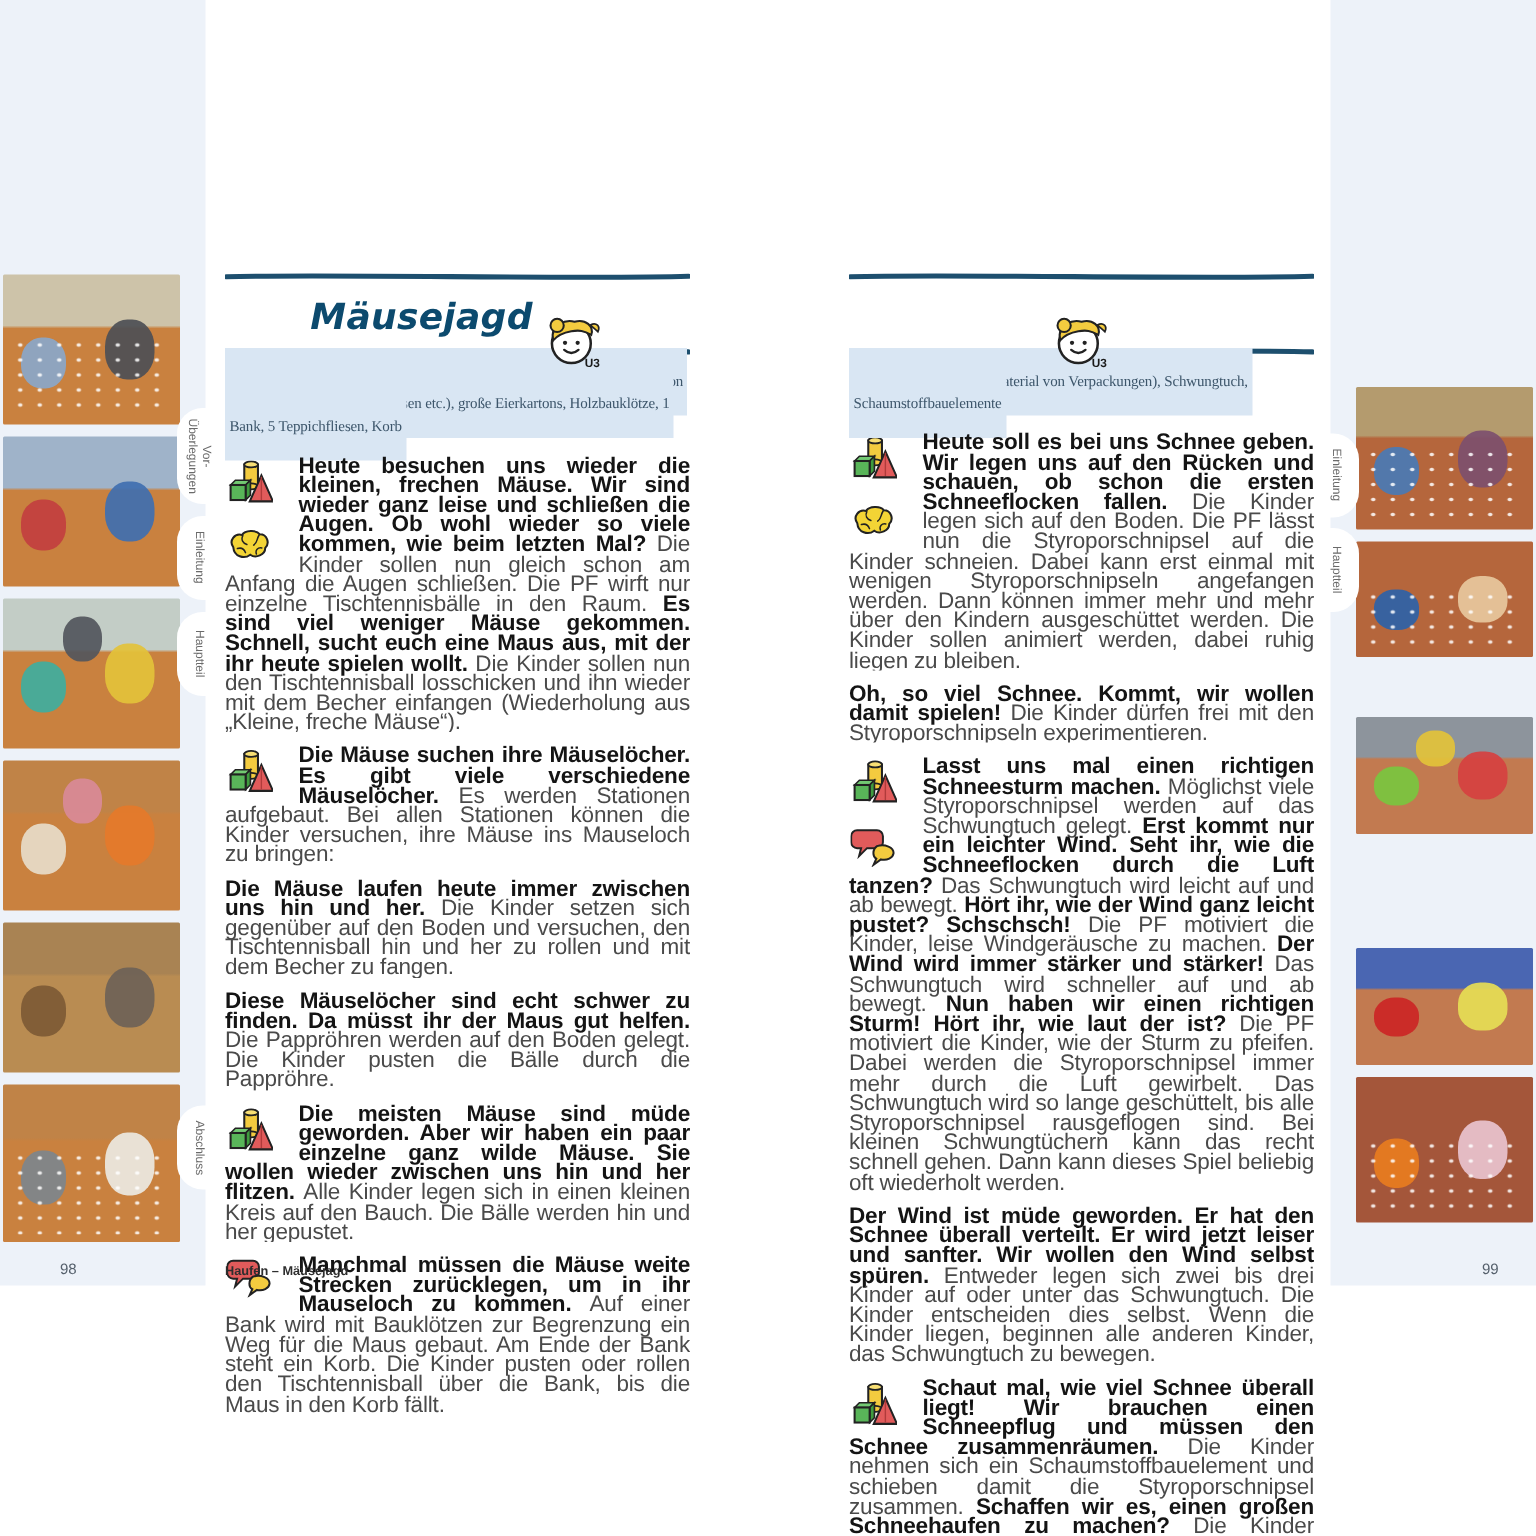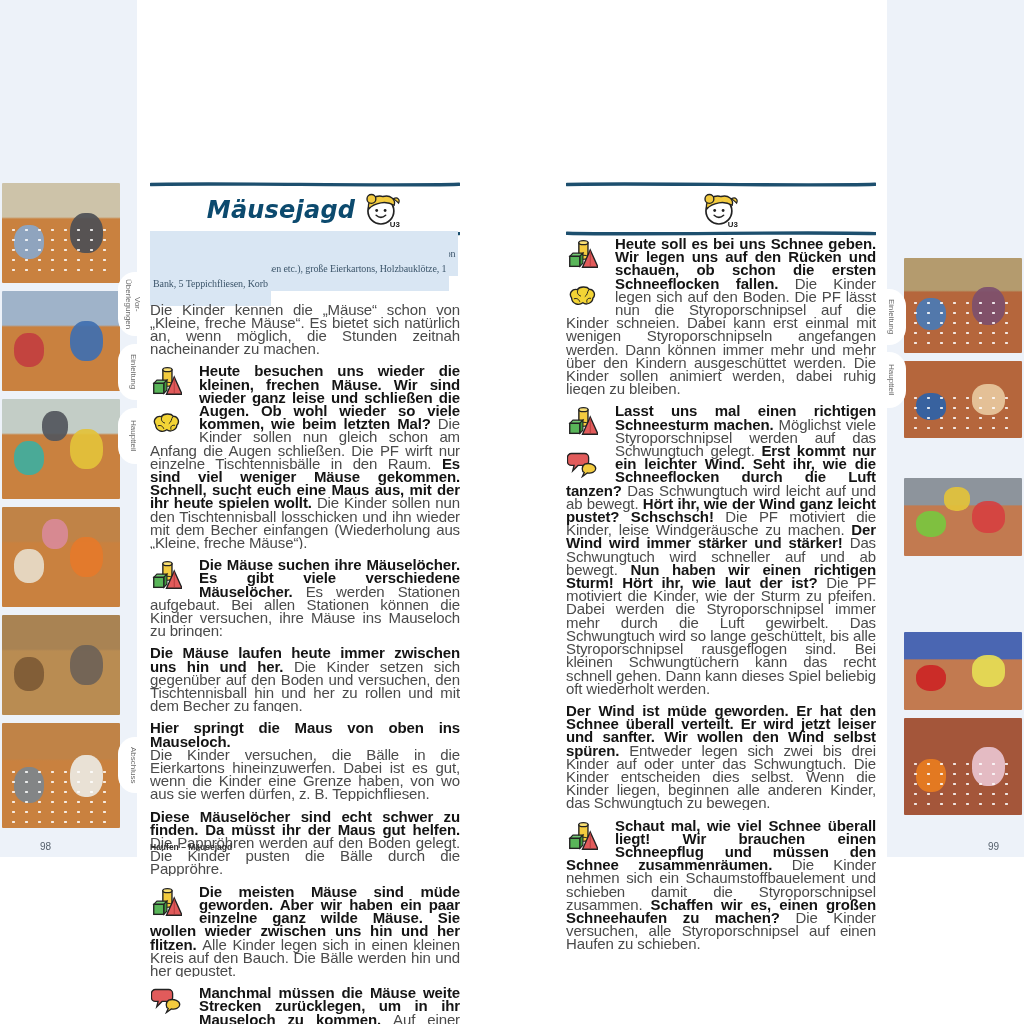--- a/index.html
+++ b/index.html
@@ -18,21 +18,21 @@
        line-height:1.15;text-align:center;writing-mode:vertical-rl;white-space:pre-line;}
   .tab-left{border-radius:17px 0 0 17px;}
   .tab-right{border-radius:0 17px 17px 0;}
   .page{position:absolute;top:181px;width:310px;z-index:3;}
   #page-left{left:150px;}
   #page-right{left:566px;}
   .navy-line{display:block;width:100%;height:7px;}
   .title-row{display:flex;align-items:center;justify-content:center;gap:8px;margin:2px 0 0;}
   h1.chapter{font-family:"DejaVu Sans","Liberation Sans",sans-serif;font-style:italic;
        font-weight:700;font-size:24px;margin:0;color:#0c4a6e;letter-spacing:.2px;}
-  .face-slot{position:relative;top:2px;}
+  .face-slot{position:relative;top:20px;}
   .materials{margin:9px 0 11px;font-size:10px;line-height:1.52;color:#3d566b;letter-spacing:-.1px;}
   .materials .hl{background:#d9e6f3;padding:17px 3px;-webkit-box-decoration-break:clone;
        box-decoration-break:clone;font-family:Liberation Serif, serif;}
   .para{margin:0 0 9px;font-size:15px;line-height:13.2px;color:#4a4a4a;
        letter-spacing:-.12px;overflow:hidden;text-align:justify;}
   .para b{color:#141414;}
   .icon-col{float:left;width:44px;display:flex;flex-direction:column;align-items:flex-start;
        gap:15px;padding:2px 4px 2px 1px;}
   .icon-col svg{display:block;}
   .footer-num{position:absolute;font-size:10px;color:#55606c;z-index:4;}
@@ -125,21 +125,20 @@
               <path d="M12.5 22 Q17 26 21.5 22" stroke="#222" stroke-width="1.5" fill="none" stroke-linecap="round"></path>
               <text x="25.5" y="33" font-size="7.5" font-weight="bold" fill="#1a1a1a" font-family="Liberation Sans,sans-serif">U3</text>
             </svg></span>
       </div>
       <svg class="navy-line" viewBox="0 0 310 7" preserveAspectRatio="none">
           <path d="M1 3.2 C 80 5.2, 230 1.6, 309 3.6" stroke="#1d4f6e" stroke-width="3.4" fill="none" stroke-linecap="round"></path>
         </svg>
     </header>
     <p class="materials"><span class="hl">Viele Tischtennisbälle in einer Kiste, Joghurtbecher (200 g), Pappröhren (von Küchenpapierrollen, Chipsdosen etc.), große Eierkartons, Holzbauklötze, 1 Bank, 5 Teppichfliesen, Korb</span></p>
     <section id="paras-0">
-        <p class="para"><span>Die Kinder kennen die „Mäuse“ schon von „Kleine, freche Mäuse“. Es bietet sich natürlich an, wenn möglich, die Stunden zeitnah nacheinander zu machen.</span></p>
         <p class="para"><span class="icon-col">
             <svg width="31" height="31" viewBox="0 0 34 34">
               <rect x="13" y="4" width="10" height="16" fill="#f3cb3f" stroke="#222" stroke-width="1.5"></rect>
               <ellipse cx="18" cy="20" rx="5" ry="2.2" fill="#f3cb3f" stroke="#222" stroke-width="1.3"></ellipse>
               <ellipse cx="18" cy="4" rx="5" ry="2.2" fill="#f8df74" stroke="#222" stroke-width="1.3"></ellipse>
               <path d="M3 19 L6.5 15.5 L17.5 15.5 L14 19 Z" fill="#72c972" stroke="#222" stroke-width="1.2"></path>
               <path d="M14 19 L17.5 15.5 L17.5 26.5 L14 30 Z" fill="#3f9b3f" stroke="#222" stroke-width="1.2"></path>
               <rect x="3" y="19" width="11" height="11" fill="#59b559" stroke="#222" stroke-width="1.5"></rect>
               <path d="M25.5 12 L34 31 L17 31 Z" fill="#e15b5b" stroke="#222" stroke-width="1.5"></path>
               <path d="M25.5 13 L25.5 30" stroke="#b03b3b" stroke-width="1"></path>
@@ -155,21 +154,20 @@
               <ellipse cx="18" cy="20" rx="5" ry="2.2" fill="#f3cb3f" stroke="#222" stroke-width="1.3"></ellipse>
               <ellipse cx="18" cy="4" rx="5" ry="2.2" fill="#f8df74" stroke="#222" stroke-width="1.3"></ellipse>
               <path d="M3 19 L6.5 15.5 L17.5 15.5 L14 19 Z" fill="#72c972" stroke="#222" stroke-width="1.2"></path>
               <path d="M14 19 L17.5 15.5 L17.5 26.5 L14 30 Z" fill="#3f9b3f" stroke="#222" stroke-width="1.2"></path>
               <rect x="3" y="19" width="11" height="11" fill="#59b559" stroke="#222" stroke-width="1.5"></rect>
               <path d="M25.5 12 L34 31 L17 31 Z" fill="#e15b5b" stroke="#222" stroke-width="1.5"></path>
               <path d="M25.5 13 L25.5 30" stroke="#b03b3b" stroke-width="1"></path>
             </svg>
           </span><b>Die Mäuse suchen ihre Mäuselöcher. Es gibt viele verschiedene Mäuselöcher. </b><span>Es werden Stationen aufgebaut. Bei allen Stationen können die Kinder versuchen, ihre Mäuse ins Mauseloch zu bringen:</span></p>
         <p class="para"><b>Die Mäuse laufen heute immer zwischen uns hin und her. </b><span>Die Kinder setzen sich gegenüber auf den Boden und versuchen, den Tischtennisball hin und her zu rollen und mit dem Becher zu fangen.</span></p>
-        <p class="para"><b>Hier springt die Maus von oben ins Mauseloch.</b><br><span>Die Kinder versuchen, die Bälle in die Eierkartons hineinzuwerfen. Dabei ist es gut, wenn die Kinder eine Grenze haben, von wo aus sie werfen dürfen, z. B. Teppichfliesen.</span></p>
         <p class="para"><b>Diese Mäuselöcher sind echt schwer zu finden. Da müsst ihr der Maus gut helfen. </b><span>Die Pappröhren werden auf den Boden gelegt. Die Kinder pusten die Bälle durch die Pappröhre.</span></p>
         <p class="para"><span class="icon-col">
             <svg width="31" height="31" viewBox="0 0 34 34">
               <rect x="13" y="4" width="10" height="16" fill="#f3cb3f" stroke="#222" stroke-width="1.5"></rect>
               <ellipse cx="18" cy="20" rx="5" ry="2.2" fill="#f3cb3f" stroke="#222" stroke-width="1.3"></ellipse>
               <ellipse cx="18" cy="4" rx="5" ry="2.2" fill="#f8df74" stroke="#222" stroke-width="1.3"></ellipse>
               <path d="M3 19 L6.5 15.5 L17.5 15.5 L14 19 Z" fill="#72c972" stroke="#222" stroke-width="1.2"></path>
               <path d="M14 19 L17.5 15.5 L17.5 26.5 L14 30 Z" fill="#3f9b3f" stroke="#222" stroke-width="1.2"></path>
               <rect x="3" y="19" width="11" height="11" fill="#59b559" stroke="#222" stroke-width="1.5"></rect>
               <path d="M25.5 12 L34 31 L17 31 Z" fill="#e15b5b" stroke="#222" stroke-width="1.5"></path>
@@ -199,37 +197,39 @@
               <circle cx="13" cy="17.5" r="1.35" fill="#222"></circle>
               <circle cx="21" cy="17.5" r="1.35" fill="#222"></circle>
               <path d="M12.5 22 Q17 26 21.5 22" stroke="#222" stroke-width="1.5" fill="none" stroke-linecap="round"></path>
               <text x="25.5" y="33" font-size="7.5" font-weight="bold" fill="#1a1a1a" font-family="Liberation Sans,sans-serif">U3</text>
             </svg></span>
       </div>
       <svg class="navy-line" viewBox="0 0 310 7" preserveAspectRatio="none">
           <path d="M1 3.2 C 80 5.2, 230 1.6, 309 3.6" stroke="#1d4f6e" stroke-width="3.4" fill="none" stroke-linecap="round"></path>
         </svg>
     </header>
+    <p class="materials"><span class="hl">Styroporschnipsel (Füllmaterial von Verpackungen), Schwungtuch, Schaumstoffbauelemente</span></p>
     <section id="paras-1">
         <p class="para"><span class="icon-col">
             <svg width="31" height="31" viewBox="0 0 34 34">
               <rect x="13" y="4" width="10" height="16" fill="#f3cb3f" stroke="#222" stroke-width="1.5"></rect>
               <ellipse cx="18" cy="20" rx="5" ry="2.2" fill="#f3cb3f" stroke="#222" stroke-width="1.3"></ellipse>
               <ellipse cx="18" cy="4" rx="5" ry="2.2" fill="#f8df74" stroke="#222" stroke-width="1.3"></ellipse>
               <path d="M3 19 L6.5 15.5 L17.5 15.5 L14 19 Z" fill="#72c972" stroke="#222" stroke-width="1.2"></path>
               <path d="M14 19 L17.5 15.5 L17.5 26.5 L14 30 Z" fill="#3f9b3f" stroke="#222" stroke-width="1.2"></path>
               <rect x="3" y="19" width="11" height="11" fill="#59b559" stroke="#222" stroke-width="1.5"></rect>
               <path d="M25.5 12 L34 31 L17 31 Z" fill="#e15b5b" stroke="#222" stroke-width="1.5"></path>
               <path d="M25.5 13 L25.5 30" stroke="#b03b3b" stroke-width="1"></path>
             </svg>
             <svg width="29" height="22" viewBox="0 0 32 24">
               <path d="M5 14 C1.5 9 6 3.5 11.5 5 C13.5 1.5 22 1 24.5 4.5 C30 4.5 32 11 28.5 14.5 C28.5 19.5 21.5 22.5 17.5 19.5 C13 23 5.5 21 5 14 Z" fill="#f3d435" stroke="#222" stroke-width="1.5"></path>
               <path d="M12 5.5 C10.5 8.5 12 11 15 12 M24 5 C22 8 23 10.5 20 12.5 M8 15 C11 14 13 15.5 14 18 M22 19 C21 16 23 14 26 14.5" stroke="#222" stroke-width="1.1" fill="none" stroke-linecap="round"></path>
             </svg>
           </span><b>Heute soll es bei uns Schnee geben. Wir legen uns auf den Rücken und schauen, ob schon die ersten Schneeflocken fallen. </b><span>Die Kinder legen sich auf den Boden. Die PF lässt nun die Styroporschnipsel auf die Kinder schneien. Dabei kann erst einmal mit wenigen Styroporschnipseln angefangen werden. Dann können immer mehr und mehr über den Kindern ausgeschüttet werden. Die Kinder sollen animiert werden, dabei ruhig liegen zu bleiben.</span></p>
+        <p class="para"><b>Oh, so viel Schnee. Kommt, wir wollen damit spielen! </b><span>Die Kinder dürfen frei mit den Styroporschnipseln experimentieren.</span></p>
         <p class="para"><span class="icon-col">
             <svg width="31" height="31" viewBox="0 0 34 34">
               <rect x="13" y="4" width="10" height="16" fill="#f3cb3f" stroke="#222" stroke-width="1.5"></rect>
               <ellipse cx="18" cy="20" rx="5" ry="2.2" fill="#f3cb3f" stroke="#222" stroke-width="1.3"></ellipse>
               <ellipse cx="18" cy="4" rx="5" ry="2.2" fill="#f8df74" stroke="#222" stroke-width="1.3"></ellipse>
               <path d="M3 19 L6.5 15.5 L17.5 15.5 L14 19 Z" fill="#72c972" stroke="#222" stroke-width="1.2"></path>
               <path d="M14 19 L17.5 15.5 L17.5 26.5 L14 30 Z" fill="#3f9b3f" stroke="#222" stroke-width="1.2"></path>
               <rect x="3" y="19" width="11" height="11" fill="#59b559" stroke="#222" stroke-width="1.5"></rect>
               <path d="M25.5 12 L34 31 L17 31 Z" fill="#e15b5b" stroke="#222" stroke-width="1.5"></path>
               <path d="M25.5 13 L25.5 30" stroke="#b03b3b" stroke-width="1"></path>

